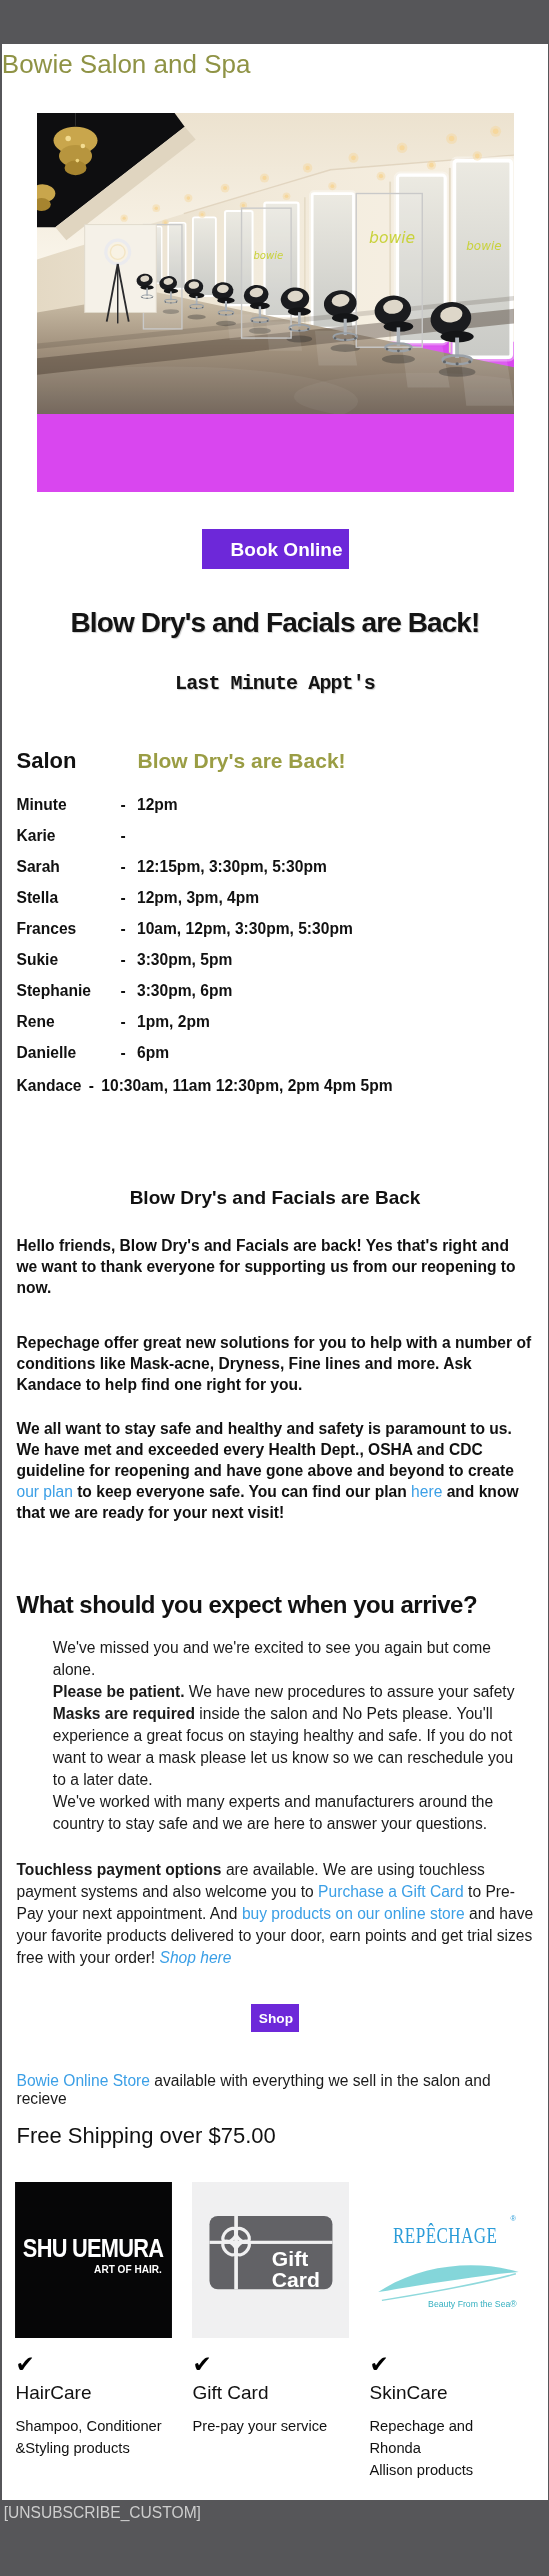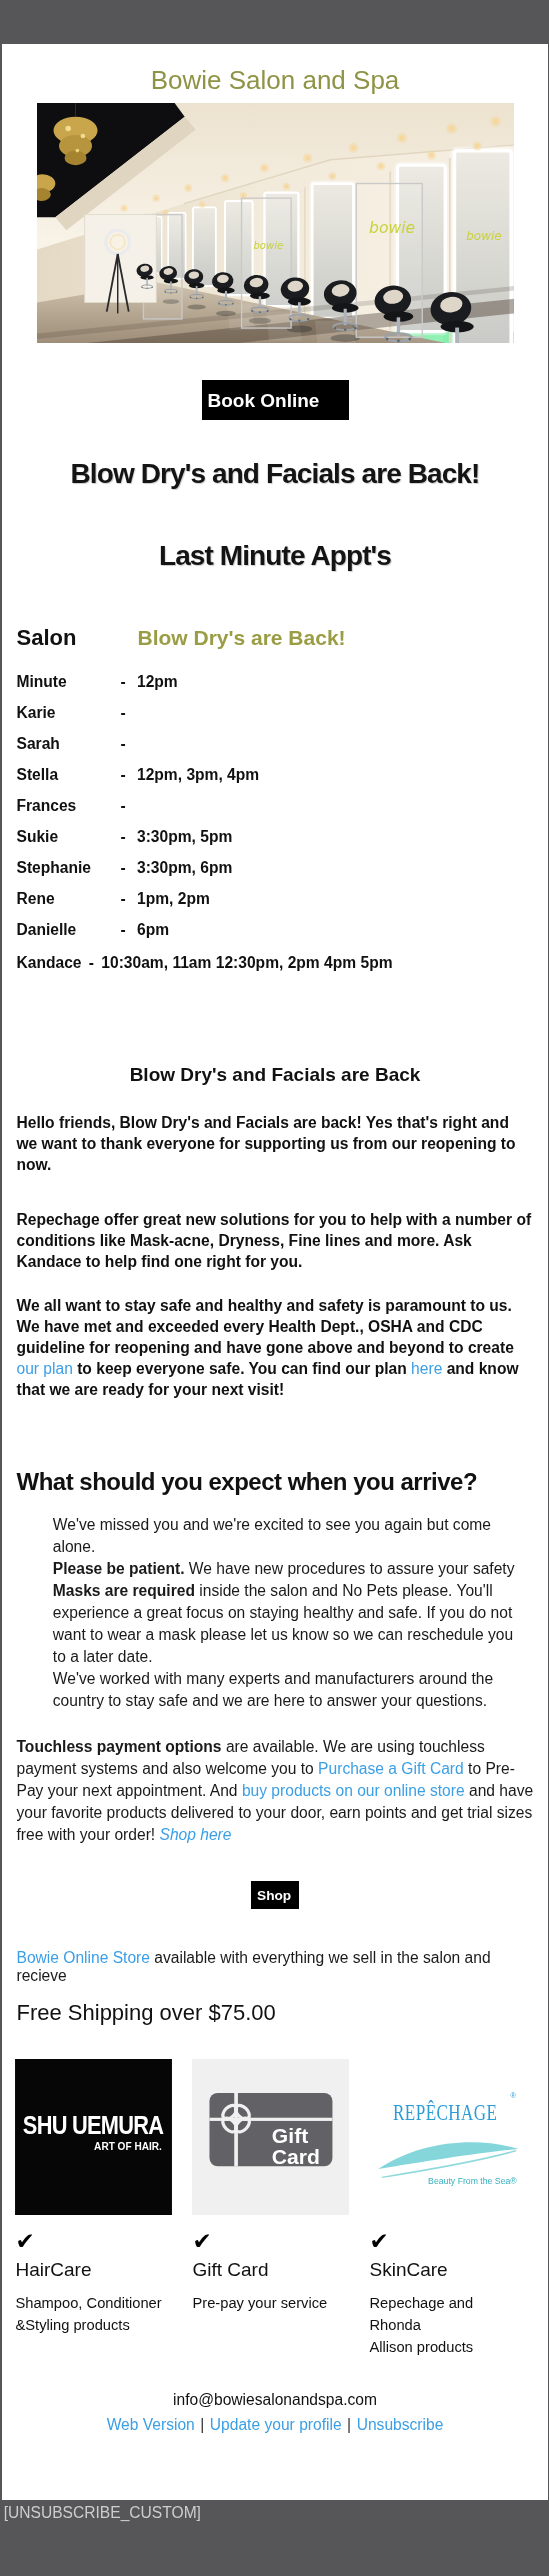--- a/index.html
+++ b/index.html
@@ -5,30 +5,30 @@
   html,body { margin:0; padding:0; }
   body {
     width:550px; height:2576px; position:relative;
     background:#565659; overflow:hidden;
     font-family:"Liberation Sans", sans-serif; color:#111;
   }
   .email {
     position:absolute; top:44px; left:1.8px; right:1.8px; bottom:68px;
     background:#ffffff; overflow:hidden;
   }
-  .site-title { padding-top:21px; text-align:center; font-size:26px; color:#8f9345; }
-  .hero { width:477px; height:240px; margin:7px auto 0; overflow:hidden; background:#86efac; }
+  .site-title { padding-top:5px; font-size:26px; color:#8f9345; }
+  .hero { width:477px; height:379px; margin:33px auto 0; overflow:hidden; background:#d946ef; }
   .hero svg { display:block; }
-  .btn { display:block; background:#000000; color:#fff; font-weight:bold; text-align:left; border:none; cursor:pointer; }
+  .btn { display:block; background:#6d28d9; color:#fff; font-weight:bold; text-align:right; border:none; cursor:pointer; }
   .btn-book { width:147px; height:40px; line-height:40px; margin:37px auto 0; font-size:19px; }
   .btn-shop { width:48px; height:27.5px; line-height:27.5px; margin:35px auto 0; font-size:13.7px; }
   .display-h { text-align:center; font-weight:800; color:#141414; letter-spacing:-0.9px;
                text-shadow:0.9px 1.4px 0.9px rgba(110,110,110,0.35); }
   .display-h1 { margin-top:38px; font-size:28px; }
-  .display-h2 { margin-top:50px; font-size:28px; }
+  .display-h2 { margin-top:33px; font-size:20px;font-family:Liberation Mono, monospace; }
   .sched { padding:0 14.7px; margin-top:53px; }
   .sched-head { display:flex; align-items:baseline; font-weight:bold; }
   .sched-head .salon-label { width:121px; font-size:22px; color:#111; }
   .sched-head .salon-note { font-size:21px; color:#9a9d44; }
   .sched-rows { margin-top:14.7px; }
   .sched-row { display:flex; font-size:15.6px; font-weight:bold; line-height:31px; }
   .sched-row .name { width:104px; }
   .sched-row .dash { width:16.5px; }
   .spa-line { margin-top:11px; font-size:21px; font-weight:bold; }
   .spa-line .em { font-style:italic; }
@@ -257,29 +257,31 @@
           <span class="times">12pm</span>
         </div>
       <div class="sched-row">
           <span class="name">Karie</span>
           <span class="dash">-</span>
           <span class="times"></span>
         </div>
       <div class="sched-row">
           <span class="name">Sarah</span>
           <span class="dash">-</span>
+          <span class="times">12:15pm, 3:30pm, 5:30pm</span>
         </div>
       <div class="sched-row">
           <span class="name">Stella</span>
           <span class="dash">-</span>
           <span class="times">12pm, 3pm, 4pm</span>
         </div>
       <div class="sched-row">
           <span class="name">Frances</span>
           <span class="dash">-</span>
+          <span class="times">10am, 12pm, 3:30pm, 5:30pm</span>
         </div>
       <div class="sched-row">
           <span class="name">Sukie</span>
           <span class="dash">-</span>
           <span class="times">3:30pm, 5pm</span>
         </div>
       <div class="sched-row">
           <span class="name">Stephanie</span>
           <span class="dash">-</span>
           <span class="times">3:30pm, 6pm</span>

